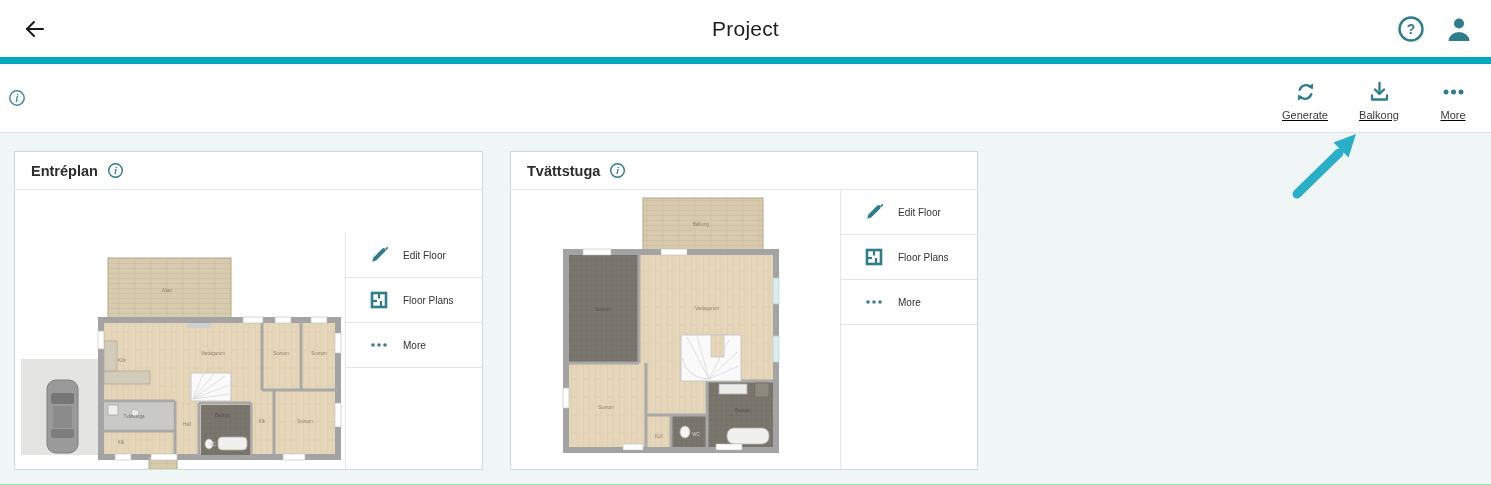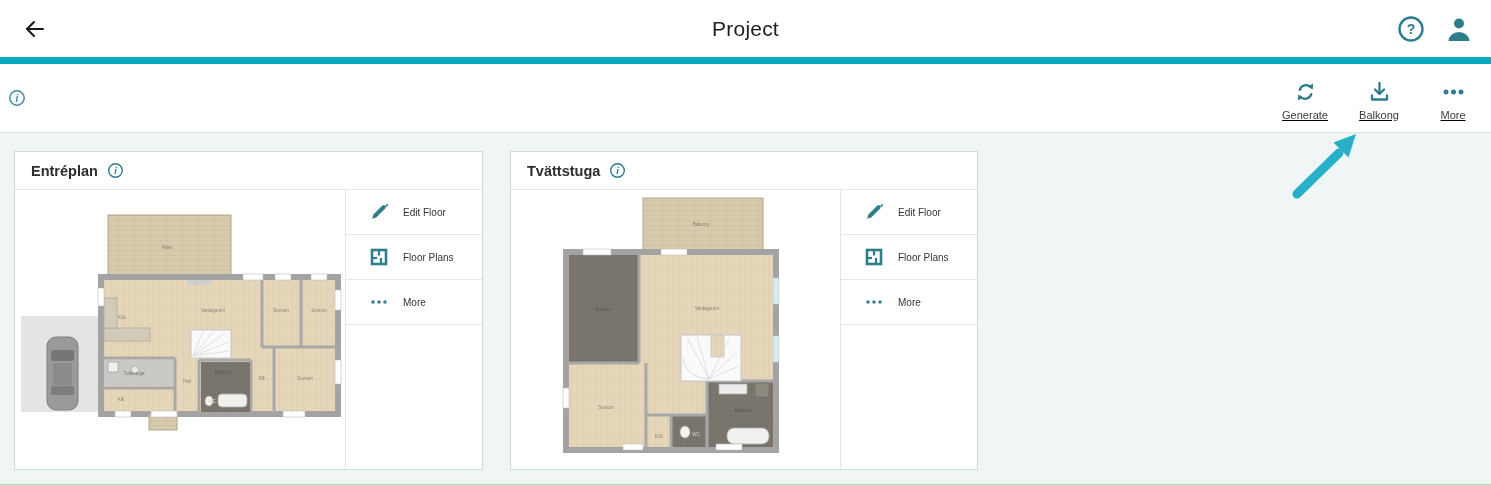--- a/index.html
+++ b/index.html
@@ -19,21 +19,21 @@
   .toolbar { height:69px; background:#fff; display:flex; align-items:center; padding:0 9px 0 8px; border-bottom:1px solid #dde5e5; }
   .project-title-row { display:flex; align-items:center; gap:10px; }
   .project-title { font-size:23px; font-weight:500; color:#1b1b1b; }
   .toolbar-actions { margin-left:auto; display:flex; gap:16px;text-decoration:underline; }
   .action { display:flex; flex-direction:column; align-items:center; gap:5px; width:58px; cursor:pointer; padding-top:4px; }
   .action-label { font-size:11px; color:#3a3a3a; }
 
   
   .content { position:relative; height:351px; background:#f0f5f5; padding:18px 0 0 14px; display:flex; gap:27px; align-items:flex-start; }
   .card { background:#fff; border:1px solid #ccdbdc; display:flex; flex-direction:column; height:319px; }
-  .card-1 { width:469px; }
+  .card-1 { width:469px;gap:43px; }
   .card-2 { width:468px; }
   .card-header { height:38px; min-height:38px; display:flex; align-items:center; gap:9px; padding:0 16px; border-bottom:1px solid #e2e8e8; }
   .card-title { font-size:14.5px; font-weight:700; color:#2d2d2d; }
   .card-body { flex:1; display:flex; min-height:0; }
   .plan-area { flex:1; position:relative; overflow:hidden; }
   .menu { width:137px; border-left:1px solid #e2e8e8; }
   .menu-item { height:45px; display:flex; align-items:center; gap:14px; padding-left:23px; border-bottom:1px solid #e2e8e8; cursor:pointer; background:#fff; }
   .menu-label { font-size:10px; color:#333; }
   .mi-icon { display:flex; width:20px; justify-content:center; }
 

